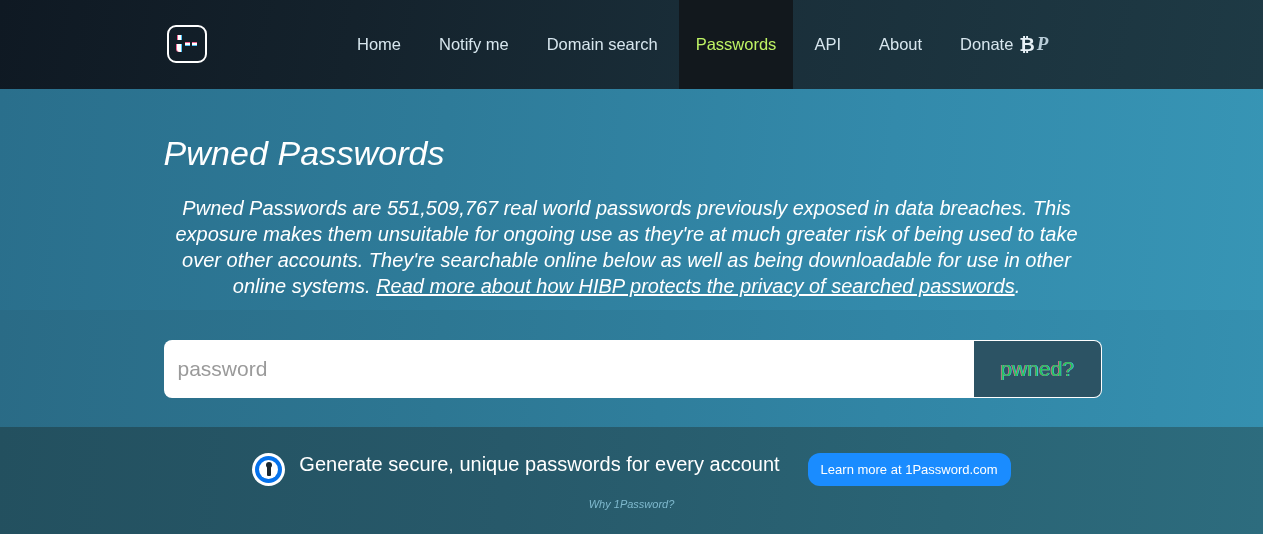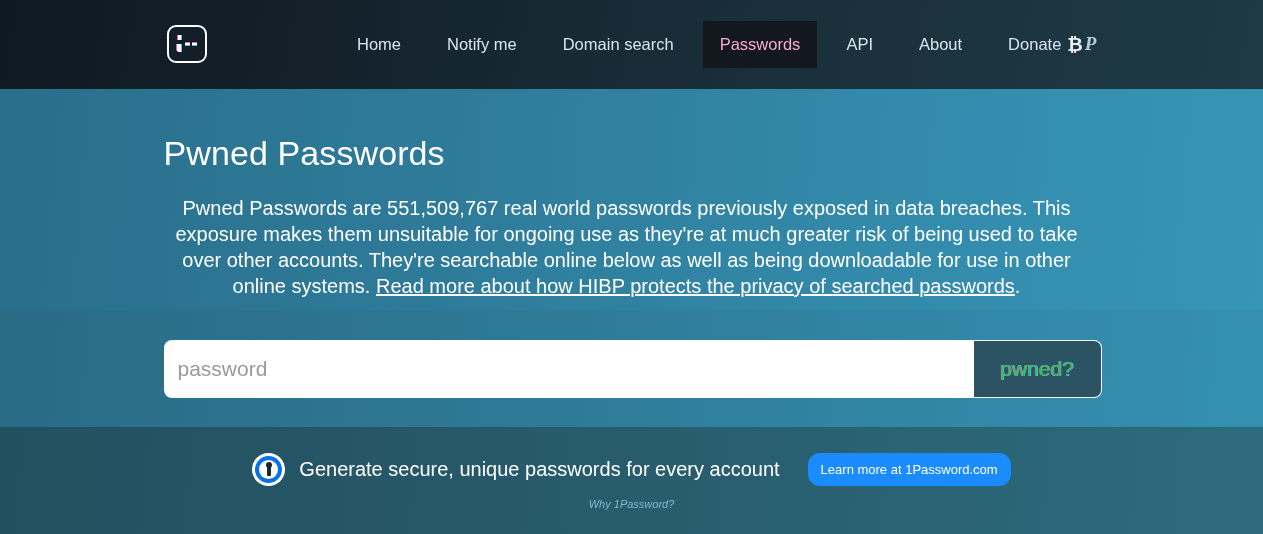--- a/index.html
+++ b/index.html
@@ -54,38 +54,37 @@
     background: #ffffff;
     box-shadow: 0 -1px 0 #f06292, 0 1px 0 #4fc3f7;
   }
 
   .main-nav {
     position: absolute;
     left: 340px;
     top: 0;
     height: 89px;
     display: flex;
-    align-items: center;
-    gap: 12px;
+    gap: 4px;
   }
   .nav-item {
     color: #d7e6ee;
     font-size: 16.5px;
     line-height: 1;
     padding: 15px 17px;
     text-decoration: none;
     white-space: nowrap;
     cursor: pointer;
     display: inline-flex;
     align-items: center;
     gap: 6px;
   }
   .nav-item.active {
     background: #12181d;
-    color: #f9a8d4;
+    color: #bef264;
   }
   .donate-icons { display: inline-flex; align-items: center; gap: 2px; }
   .icon-btc {
     font-size: 19px;
     color: #e9f2f7;
     font-weight: bold;
     line-height: 1;
   }
   .icon-paypal {
     font-size: 19px;
@@ -98,21 +97,21 @@
     top: -1px;
   }
 
   
   .hero {
     height: 221px;
     width: 100%;
     background: linear-gradient(95deg, #2a6f8c 0%, #2e7b99 35%, #338aab 70%, #3795b5 100%);
     padding-top: 45px;
   }
-  .inner { width: 940px; margin: 0 auto; padding-left: 2px; }
+  .inner { width: 940px; margin: 0 auto; padding-left: 2px; font-style: italic; }
   .hero h1 {
     color: #ffffff;
     font-size: 34px;
     font-weight: normal;
     letter-spacing: 0.1px;
     margin-bottom: 22px;
   }
   .hero p {
     color: #ffffff;
     font-size: 20px;
@@ -169,21 +168,21 @@
   
   .op-banner {
     height: 107px;
     width: 100%;
     background: linear-gradient(95deg, #23505f 0%, #27596a 40%, #2a6475 75%, #2d6c7e 100%);
     display: flex;
     flex-direction: column;
     align-items: center;
     padding-top: 26px;
   }
-  .op-row { display: flex; align-items: center; gap: 14px; }
+  .op-row { display: flex; gap: 14px; }
   .op-logo {
     width: 33px; height: 33px;
     border-radius: 50%;
     background: #ffffff;
     display: flex; align-items: center; justify-content: center;
     position: relative;
   }
   .op-logo::before {
     content: "";
     position: absolute;

